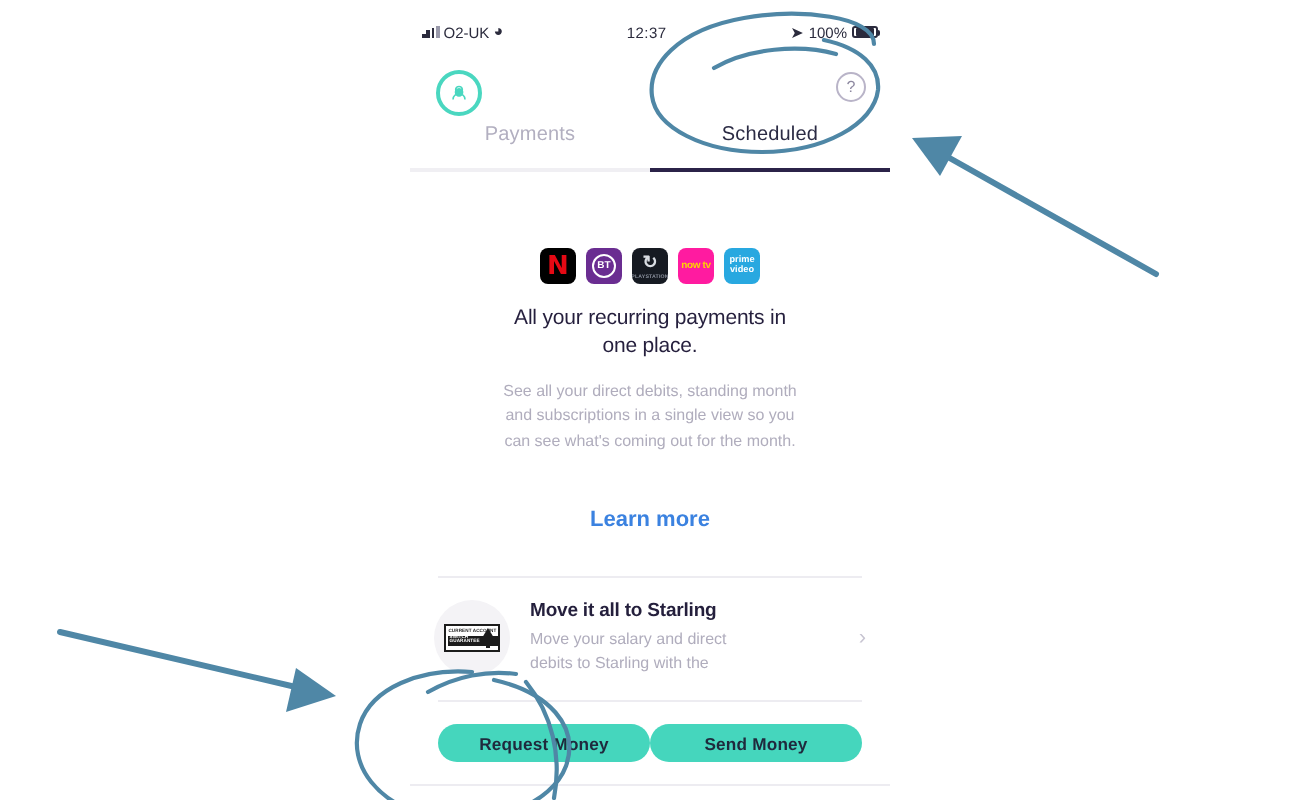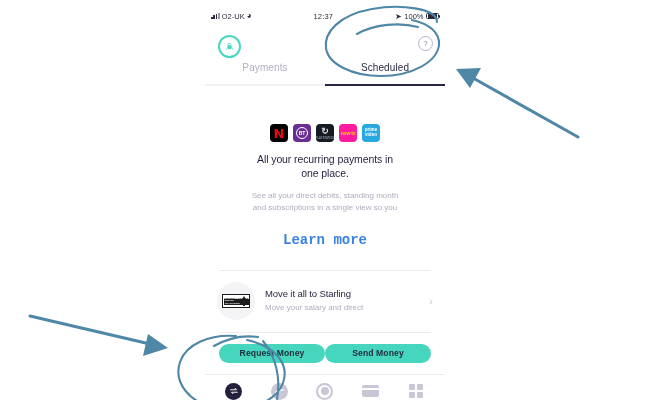--- a/index.html
+++ b/index.html
@@ -69,22 +69,22 @@
     font-weight:bold; letter-spacing:-.2px; }
   .l-prime { background:#28a8e0; flex-direction:column; line-height:1.05; }
   .l-prime i { font-style:normal; font-size:4.6px; color:#fff; font-weight:bold; }
 
   
   .headline { margin-top:11px; text-align:center; font-size:10.5px;
     font-weight:normal; color:#251f3d; line-height:1.33; padding:0 22px;
     letter-spacing:-.1px; }
   .subtext { margin-top:9px; text-align:center; font-size:8px; color:#b0adbd;
     line-height:1.55; padding:0 16px; }
-  .learnmore { margin-top:17px; text-align:center; font-size:14px;
-    color:#3b82e0; font-weight:bold;font-family:Liberation Mono, monospace; }
+  .learnmore { margin-top:27px; text-align:center; font-size:11px;
+    color:#3b82e0; font-weight:bold; }
 
   .divider { height:1px; background:#edecf1; margin:22px 14px 0 14px; }
 
   
   .switch { display:flex; align-items:center; padding:11px 12px 12px 12px; }
   .switch-ico { width:38px; height:38px; border-radius:50%; background:#f4f3f6;
     flex:0 0 auto; display:flex; align-items:center; justify-content:center;
     position:relative; }
   .cass { width:28px; height:14px; background:#ffffff; border:1.1px solid #1c1c1c;
     position:relative; display:flex; flex-direction:column;
@@ -92,21 +92,21 @@
   .cass b { display:block; font-size:2.3px; line-height:2.6px; color:#1c1c1c;
     letter-spacing:.05px; font-weight:bold; }
   .cass .bar { background:#1c1c1c; color:#fff; display:inline-block;
     padding:0 .6px; }
   .cass-arrow { position:absolute; right:2px; top:1px; width:0; height:0;
     border-left:3px solid transparent; border-right:3px solid transparent;
     border-bottom:5px solid #1c1c1c; }
   .cass-arrow::after{ content:""; position:absolute; left:-1.4px; top:5px;
     width:2.8px; height:5px; background:#1c1c1c; }
   .switch-txt { flex:1; padding-left:10px; }
-  .switch-title { font-size:9.5px; font-weight:normal; color:#241f3c;
+  .switch-title { font-size:9.5px; font-weight:bold; color:#241f3c;
     letter-spacing:-.1px; }
   .switch-sub { margin-top:3px; font-size:8px; color:#b0adbd; line-height:1.45; }
   .chev { flex:0 0 auto; color:#c7c4d1; font-size:11px; padding-left:4px; }
 
   .divider2 { height:1px; background:#edecf1; margin:0 14px; }
 
   
   .actions { display:flex; gap:0; padding:11px 14px 11px 14px; }
   .btn { flex:1; height:19px; border-radius:10px; background:#45d6bd;
     display:flex; align-items:center; justify-content:center;
@@ -201,38 +201,40 @@
       </div>
     </div>
 
     <div class="headline">
       <div>All your recurring payments in</div>
       <div>one place.</div>
     </div>
     <div class="subtext">
       <div>See all your direct debits, standing month</div>
       <div>and subscriptions in a single view so you</div>
+      <div>can see what's coming out for the month.</div>
     </div>
     <div class="learnmore">Learn more</div>
 
     <div class="divider"></div>
 
     <div class="switch">
       <div class="switch-ico">
         <div class="cass">
           <b>CURRENT ACCOUNT</b>
           <b class="bar">SWITCH</b>
           <b class="bar">GUARANTEE</b>
           <span class="cass-arrow"></span>
         </div>
       </div>
       <div class="switch-txt">
         <div class="switch-title">Move it all to Starling</div>
         <div class="switch-sub">
           <div>Move your salary and direct</div>
+          <div>debits to Starling with the</div>
         </div>
       </div>
       <div class="chev">›</div>
     </div>
 
     <div class="divider2"></div>
 
     <div class="actions">
       <div class="btn">Request Money</div>
       <div class="btn">Send Money</div>

